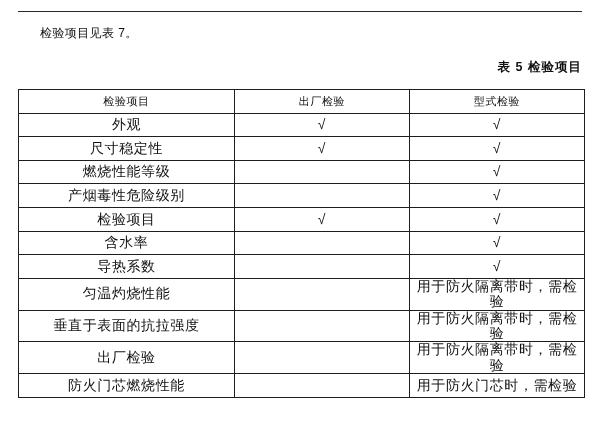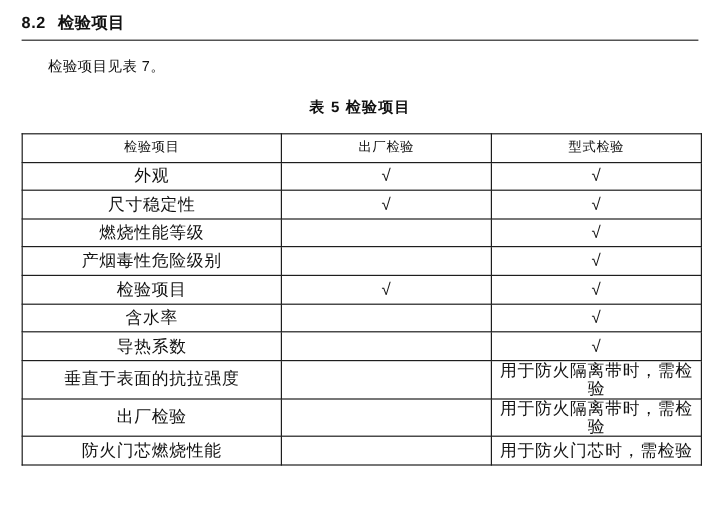--- a/index.html
+++ b/index.html
@@ -35,21 +35,21 @@
     border-top: 1px solid #2a2a2a;
     margin: 5px 0 0 0;
     width: 100%;
   }
   .intro {
     font-size: 12px;
     margin: 13px 0 0 22px;
     letter-spacing: 0.4px;
   }
   .table-title {
-    text-align: center;
+    text-align: right;
     font-size: 12.5px;
     font-weight: bold;
     letter-spacing: 1px;
     margin: 17px 0 13px 0;
   }
   table.data {
     border-collapse: collapse;
     width: 566px;
     margin: 0 auto;
     table-layout: fixed;
@@ -74,24 +74,20 @@
   .check {
     font-size: 12px;
     line-height: 1;
   }
 </style>
 </head>
 <body>
 
 <div class="page">
 
-  <div class="section-heading">
-    <span>8.2</span>
-    <span>检验项目</span>
-  </div>
 
   <hr class="rule">
 
   <p class="intro">检验项目见表 7。</p>
 
   <div class="table-title">表 5   检验项目</div>
 
   <table class="data">
     <colgroup>
       <col class="c1">
@@ -135,20 +131,25 @@
           <td>含水率</td>
           <td></td>
           <td class="check">√</td>
         </tr>
         <tr>
           <td>导热系数</td>
           <td></td>
           <td class="check">√</td>
         </tr>
         <tr>
+          <td>匀温灼烧性能</td>
+          <td></td>
+          <td>用于防火隔离带时，需检验</td>
+        </tr>
+        <tr>
           <td>垂直于表面的抗拉强度</td>
           <td></td>
           <td>用于防火隔离带时，需检验</td>
         </tr>
         <tr>
           <td>出厂检验</td>
           <td></td>
           <td>用于防火隔离带时，需检验</td>
         </tr>
         <tr>

